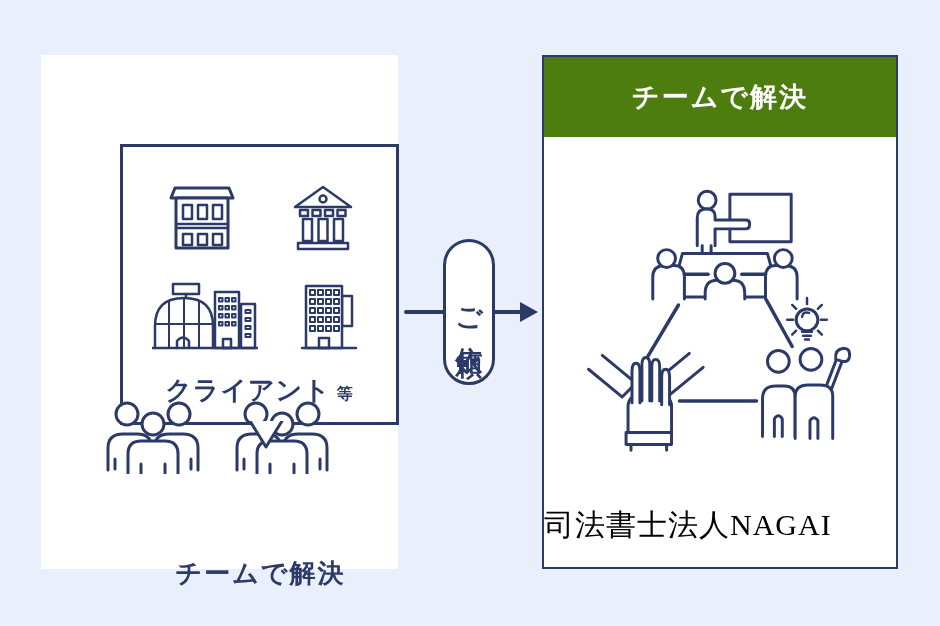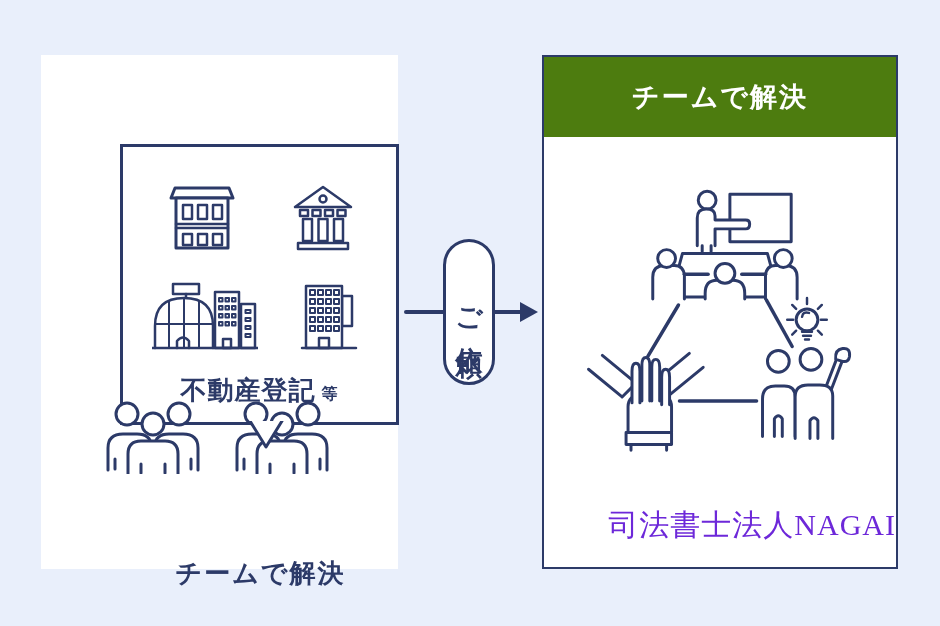--- a/index.html
+++ b/index.html
@@ -38,23 +38,23 @@
     writing-mode:vertical-rl;text-orientation:upright;
     font-size:27px;font-weight:600;letter-spacing:5px;color:#2c3a68;
   }
   .team-header{
     position:absolute;left:0;top:0;width:100%;height:80px;background:#4d7c0f;
     display:flex;align-items:center;justify-content:center;
   }
   .team-header span{color:#ffffff;font-size:27px;font-weight:700;letter-spacing:2px;}
   .illustration{position:absolute;left:0;top:80px;}
   .firm-label{
-    position:absolute;left:0;top:448px;width:100%;text-align:right;
+    position:absolute;left:0;top:448px;width:100%;text-align:left;
     font-family:"Liberation Serif","DejaVu Serif",serif;
-    font-size:30px;font-weight:500;letter-spacing:1px;color:#6d28d9;white-space:nowrap;
+    font-size:30px;font-weight:500;letter-spacing:1px;color:#000000;white-space:nowrap;
   }
 </style>
 </head>
 <body>
 
 <div class="stage">
 
   <div class="card card-left">
 
     <div class="bubble"></div>
@@ -145,21 +145,21 @@
       </g>
       <rect x="21" y="56" width="10" height="10"></rect>
       <path d="M4,66 H58"></path>
     </svg>
 
     <svg class="bubble-tail" width="40" height="30" viewBox="0 0 40 30">
       <path d="M4,0 L20,26 L36,0" fill="#ffffff" stroke="#2c3a68" stroke-width="3" stroke-linecap="round" stroke-linejoin="round"></path>
     </svg>
 
     <div class="service-line">
-      <span>不動産登記</span><span class="service-suffix">等</span>
+      <span>クライアント</span><span class="service-suffix">等</span>
     </div>
 
     <svg class="icon-abs" style="left:60px;top:343px" width="104" height="76" viewBox="0 0 104 76" stroke="#2c3a68" fill="none" stroke-width="3" stroke-linecap="round" stroke-linejoin="round">
       <path d="M7,72 V50 Q7,36 22,36 H36 Q50,36 50,48 V72" fill="#fff"></path>
       <circle cx="26" cy="16" r="11" fill="#fff"></circle>
       <path d="M97,72 V50 Q97,36 82,36 H68 Q54,36 54,48 V72" fill="#fff"></path>
       <circle cx="78" cy="16" r="11" fill="#fff"></circle>
       <path d="M27,76 V56 Q27,43 40,43 H64 Q77,43 77,56 V76" fill="#fff"></path>
       <circle cx="52" cy="26" r="11" fill="#fff"></circle>
       <path d="M14,61 V71 M40,66 V75 M64,66 V75 M90,61 V71"></path>

